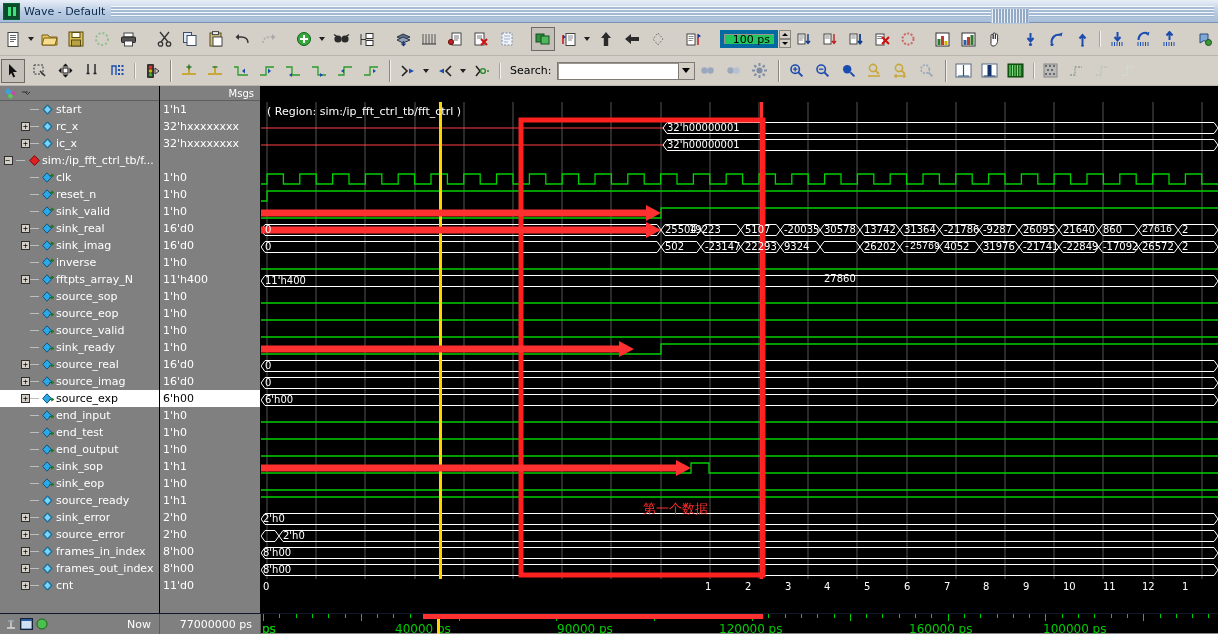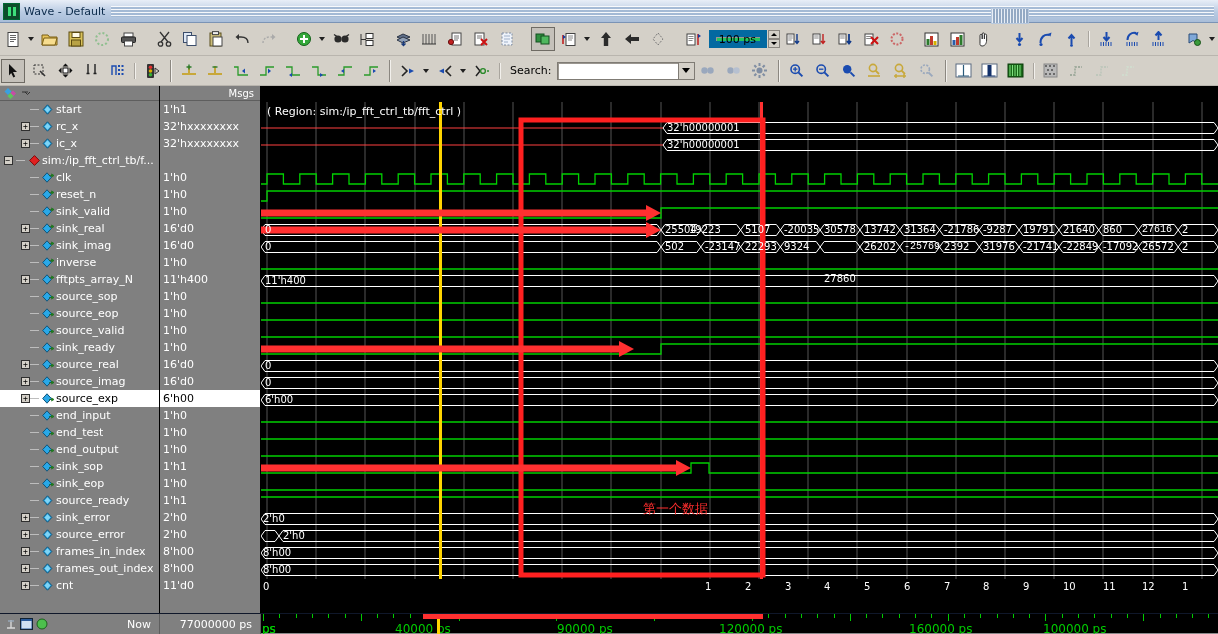--- a/index.html
+++ b/index.html
@@ -53,24 +53,24 @@
   .tbtn svg{display:block;}
   .caret{
     width:9px;height:22px;display:flex;align-items:center;justify-content:center;
     margin-right:2px;
   }
   .caret:after{
     content:"";border-left:3px solid transparent;border-right:3px solid transparent;
     border-top:4px solid #202020;display:block;
   }
   .psbox{
-    width:58px;height:18px;background:#22c55e;border:7px solid #0369a1;
+    width:58px;height:18px;background:#22c55e;border:4px solid #0369a1;
     box-shadow:inset 1px 1px 0 #9a968f;
     display:flex;align-items:center;justify-content:flex-end;
-    font-size:11px;color:#000;padding-right:4px;box-sizing:border-box;margin-left:2px;
+    font-size:11px;color:#000;padding-right:4px;box-sizing:border-box;margin-left:13px;
   }
   .spin{width:12px;height:18px;margin-left:1px;display:flex;flex-direction:column;}
   .spin div{
     flex:1;border:1px solid #8a8680;background:#d4d0c8;
     display:flex;align-items:center;justify-content:center;box-sizing:border-box;
   }
   .spin i{display:block;width:0;height:0;}
   .spin .up i{border-left:3px solid transparent;border-right:3px solid transparent;border-bottom:3px solid #000;}
   .spin .dn i{border-left:3px solid transparent;border-right:3px solid transparent;border-top:3px solid #000;}
   .searchlabel{font-size:11px;color:#000;margin:0 5px 0 6px;}
@@ -1287,33 +1287,33 @@
           <div class="buslabel" style="left: 2px; top: 480px;">0</div>
           <div class="buslabel" style="left: 404px; top: 123px;">25504</div>
           <div class="buslabel" style="left: 428px; top: 123px; text-align: right;">19223</div>
           <div class="buslabel" style="left: 484px; top: 123px;">5107</div>
           <div class="buslabel" style="left: 523px; top: 123px;">-20035</div>
           <div class="buslabel" style="left: 563px; top: 123px;">30578</div>
           <div class="buslabel" style="left: 603px; top: 123px;">13742</div>
           <div class="buslabel" style="left: 643px; top: 123px;">31364</div>
           <div class="buslabel" style="left: 683px; top: 123px;">-21786</div>
           <div class="buslabel" style="left: 722px; top: 123px;">-9287</div>
-          <div class="buslabel" style="left: 762px; top: 123px;">19791</div>
+          <div class="buslabel" style="left: 762px; top: 123px;">26095</div>
           <div class="buslabel" style="left: 802px; top: 123px;">21640</div>
           <div class="buslabel" style="left: 842px; top: 123px;">860</div>
           <div class="buslabel" style="left: 881px; top: 123px; font-family: Liberation Mono, monospace;">27616</div>
           <div class="buslabel" style="left: 921px; top: 123px;">2</div>
           <div class="buslabel" style="left: 404px; top: 140px;">502</div>
           <div class="buslabel" style="left: 444px; top: 140px;">-23147</div>
           <div class="buslabel" style="left: 484px; top: 140px;">22293</div>
           <div class="buslabel" style="left: 523px; top: 140px;">9324</div>
           <div class="buslabel" style="left: 563px; top: 140px; margin-top: 32px;">27860</div>
           <div class="buslabel" style="left: 603px; top: 140px;">26202</div>
           <div class="buslabel" style="left: 643px; top: 140px; font-family: Liberation Mono, monospace;">-25769</div>
-          <div class="buslabel" style="left: 683px; top: 140px;">2392</div>
+          <div class="buslabel" style="left: 683px; top: 140px;">4052</div>
           <div class="buslabel" style="left: 722px; top: 140px;">31976</div>
           <div class="buslabel" style="left: 762px; top: 140px;">-21741</div>
           <div class="buslabel" style="left: 802px; top: 140px;">-22849</div>
           <div class="buslabel" style="left: 842px; top: 140px;">-17092</div>
           <div class="buslabel" style="left: 881px; top: 140px;">26572</div>
           <div class="buslabel" style="left: 921px; top: 140px;">2</div>
           <div class="buslabel" style="left: 444px; top: 480px;">1</div>
           <div class="buslabel" style="left: 484px; top: 480px;">2</div>
           <div class="buslabel" style="left: 524px; top: 480px;">3</div>
           <div class="buslabel" style="left: 563px; top: 480px;">4</div>

